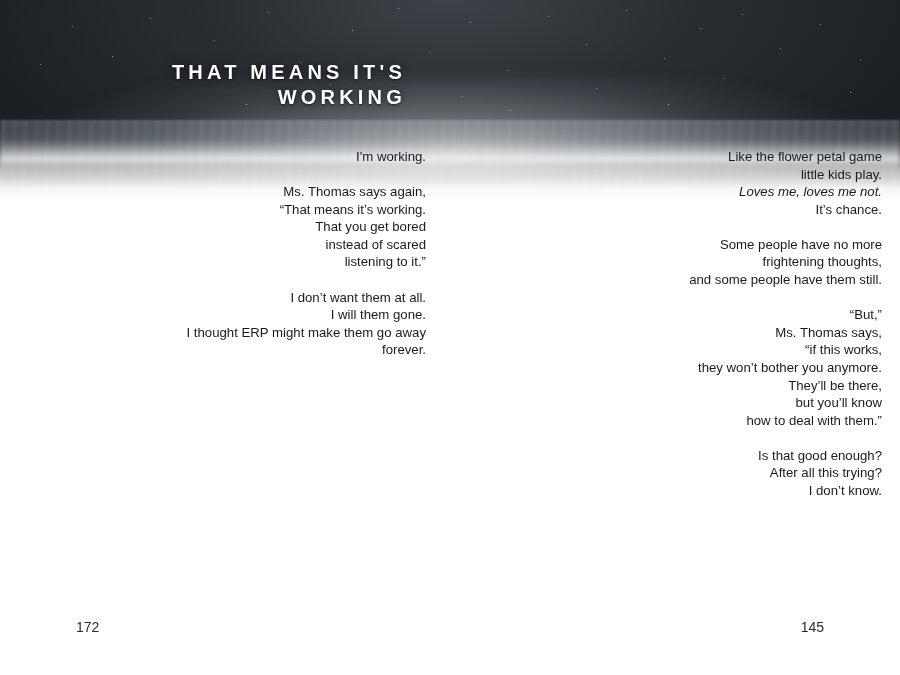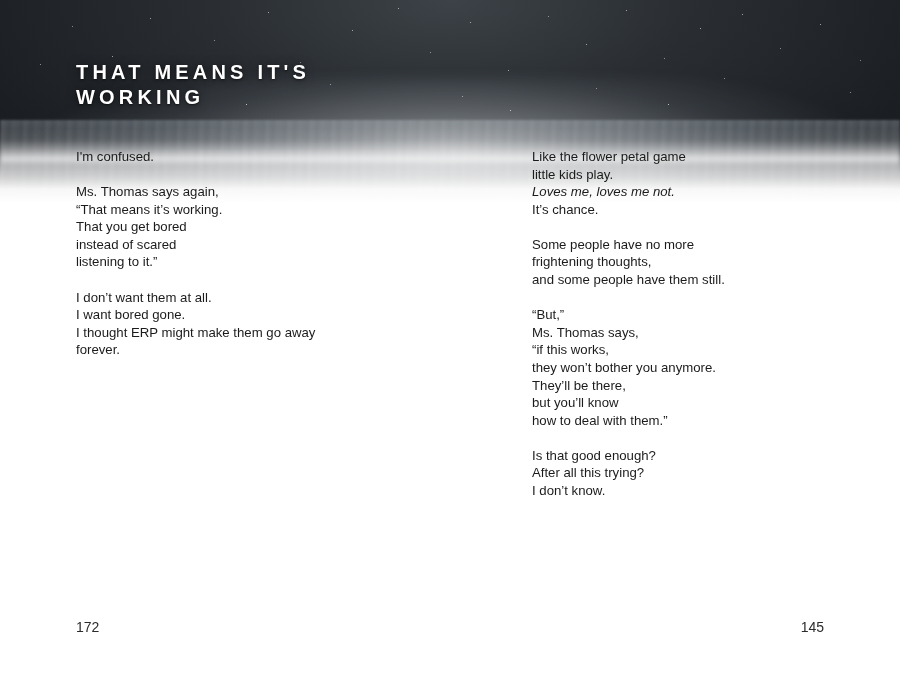--- a/index.html
+++ b/index.html
@@ -9,20 +9,21 @@
   }
   body {
     font-family: "Liberation Sans", sans-serif;
   }
   #spread {
     position: relative;
     width: 900px;
     height: 675px;
     overflow: hidden;
     background: #ef4444;
+    text-align: right;
   }
   
   .bg-layer {
     position: absolute;
     left: 0;
     top: 0;
     width: 900px;
     height: 675px;
     pointer-events: none;
   }
@@ -197,28 +198,28 @@
       <div class="star" style="left: 246px; top: 104px; width: 0.7px; height: 0.7px;"></div>
       <div class="star" style="left: 510px; top: 110px; width: 0.7px; height: 0.7px;"></div>
       <div class="star" style="left: 668px; top: 104px; width: 0.7px; height: 0.7px;"></div>
     </div>
   <div class="bg-layer bg-fade"></div>
 
   <div class="page page-left">
     <h1 class="chapter-title">THAT MEANS IT'S
 WORKING</h1>
     <div class="poem" id="left-poem">
-        <p class="stanza">I'm confused.</p>
+        <p class="stanza">I'm working.</p>
         <p class="stanza">Ms. Thomas says again,
 “That means it’s working.
 That you get bored
 instead of scared
 listening to it.”</p>
         <p class="stanza">I don’t want them at all.
-I want bored gone.
+I will them gone.
 I thought ERP might make them go away
 forever.</p>
       </div>
     <div class="folio">172</div>
   </div>
 
   <div class="gutter"></div>
 
   <div class="page page-right">
     <div class="poem" id="right-poem">

